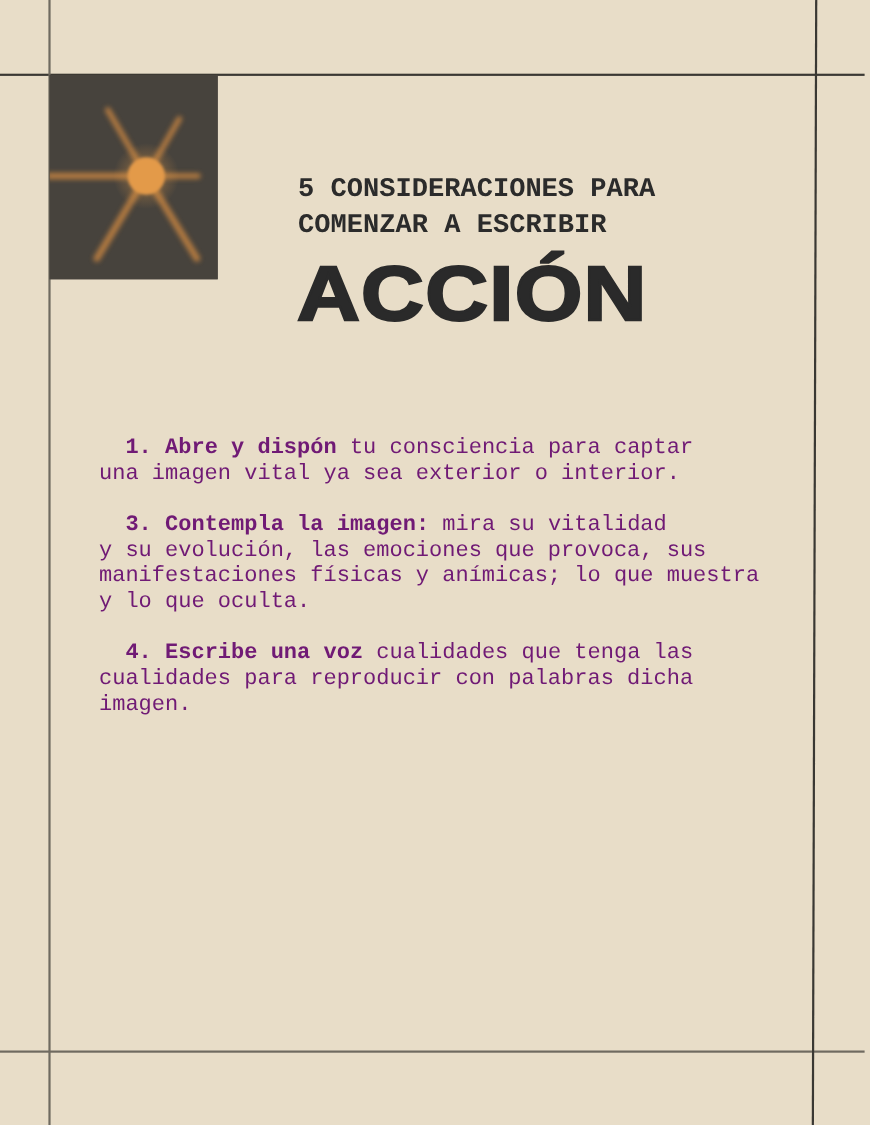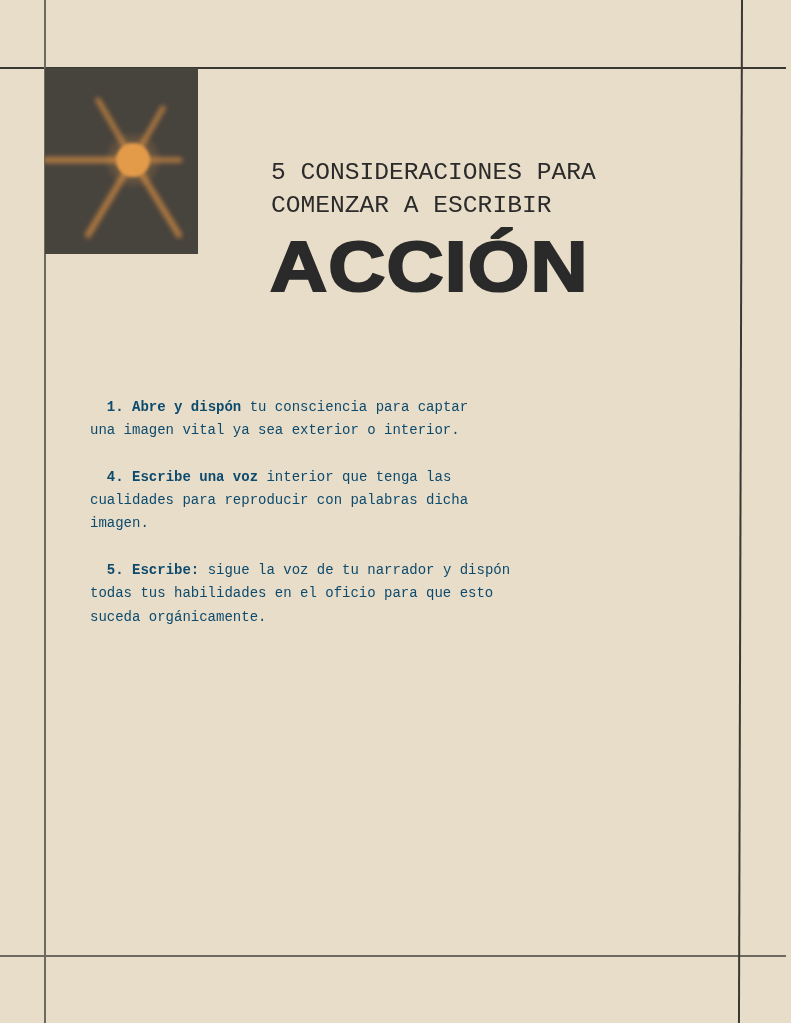--- a/index.html
+++ b/index.html
@@ -16,35 +16,35 @@
   .v-right { left: 741px; top: 0; width: 1.5px; height: 1023px; transform: skewX(-0.17deg); transform-origin: top left; }
 
   .photo {
     position: absolute; left: 45px; top: 68px; width: 153px; height: 186px;
     background: #47433D; overflow: hidden;
   }
   .photo svg { display: block; }
 
   .subtitle {
     position: absolute; left: 271px; top: 156px; margin: 0;
-    font-size: 24.6px; line-height: 33px; font-weight: normal;
+    font-size: 24.6px; line-height: 33px; font-weight: bold;
     letter-spacing: 0; color: #2B2B2B; white-space: pre;
   }
   .title {
     position: absolute; left: 270px; top: 226px; margin: 0;
     font-family: "Liberation Sans", "DejaVu Sans", sans-serif;
     font-weight: 900; font-size: 70px; line-height: 82px;
     letter-spacing: 1px; color: #2A2A2A;
     transform: scaleX(1.13); transform-origin: left center;
     -webkit-text-stroke: 2.2px #2A2A2A;
   }
 
   .body {
     position: absolute; left: 90px; top: 396px; width: 640px;
-    font-size: 14px; line-height: 23.3px; color: #0c4a6e;
+    font-size: 20px; line-height: 23.3px; color: #701a75;
   }
   .para { margin: 0 0 23.3px 0; white-space: pre-wrap; }
   .para b { font-weight: bold; }
 </style>
 </head>
 <body>
 
 <div class="line h-top"></div>
 <div class="line h-bottom"></div>
 <div class="line v-left"></div>
@@ -83,19 +83,20 @@
 </div>
 
 <div class="subtitle"><span>5 CONSIDERACIONES PARA</span>
 <span>COMENZAR A ESCRIBIR</span></div>
 
 <h1 class="title">ACCIÓN</h1>
 
 <div class="body">
   <p class="para">  <b>1.</b> <b>Abre y dispón</b><span> tu consciencia para captar</span>
 <span>una imagen vital ya sea exterior o interior.</span></p>
-  <p class="para">  <b>4.</b> <b>Escribe una voz</b><span> interior que tenga las</span>
+  <p class="para">  <b>3.</b> <b>Contempla la imagen:</b><span> mira su vitalidad</span>
+<span>y su evolución, las emociones que provoca, sus
+manifestaciones físicas y anímicas; lo que muestra
+y lo que oculta.</span></p>
+  <p class="para">  <b>4.</b> <b>Escribe una voz</b><span> cualidades que tenga las</span>
 <span>cualidades para reproducir con palabras dicha
 imagen.</span></p>
-  <p class="para">  <b>5.</b> <b>Escribe:</b><span> sigue la voz de tu narrador y dispón</span>
-<span>todas tus habilidades en el oficio para que esto
-suceda orgánicamente.</span></p>
 </div>
 
 </body></html>

